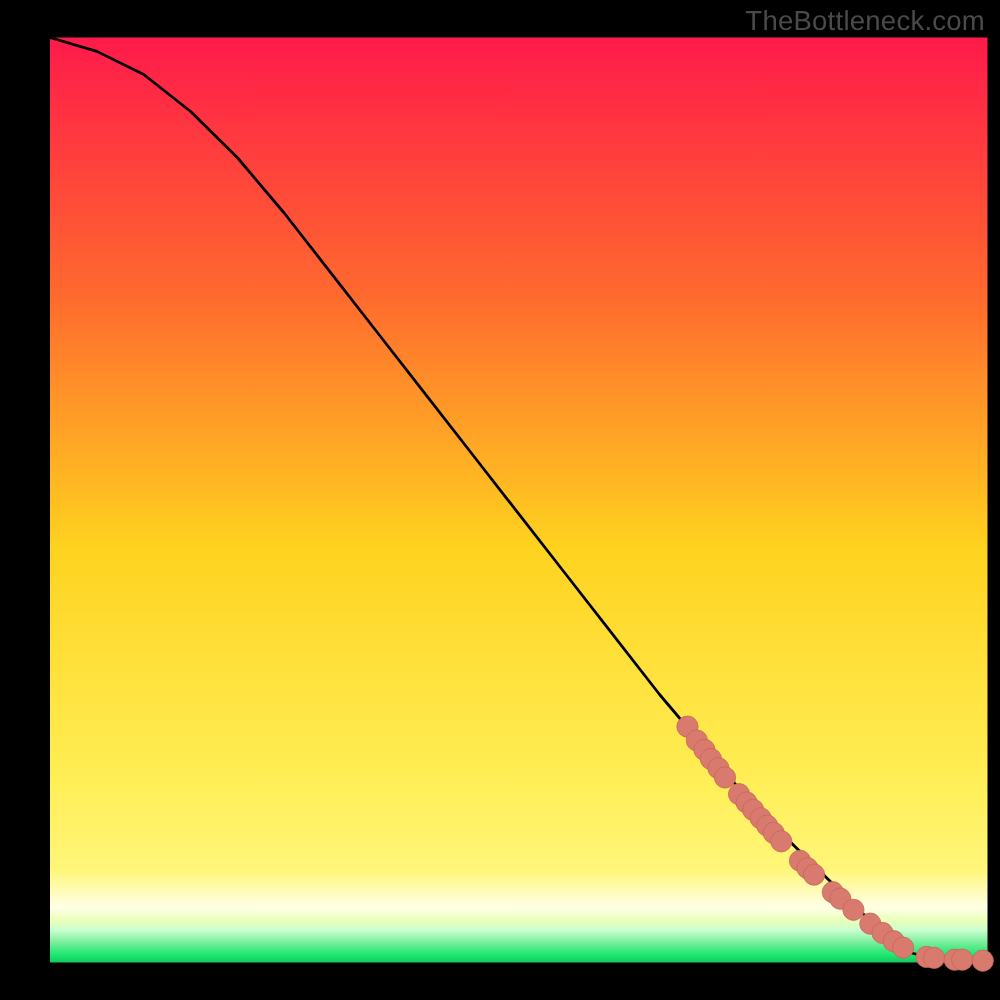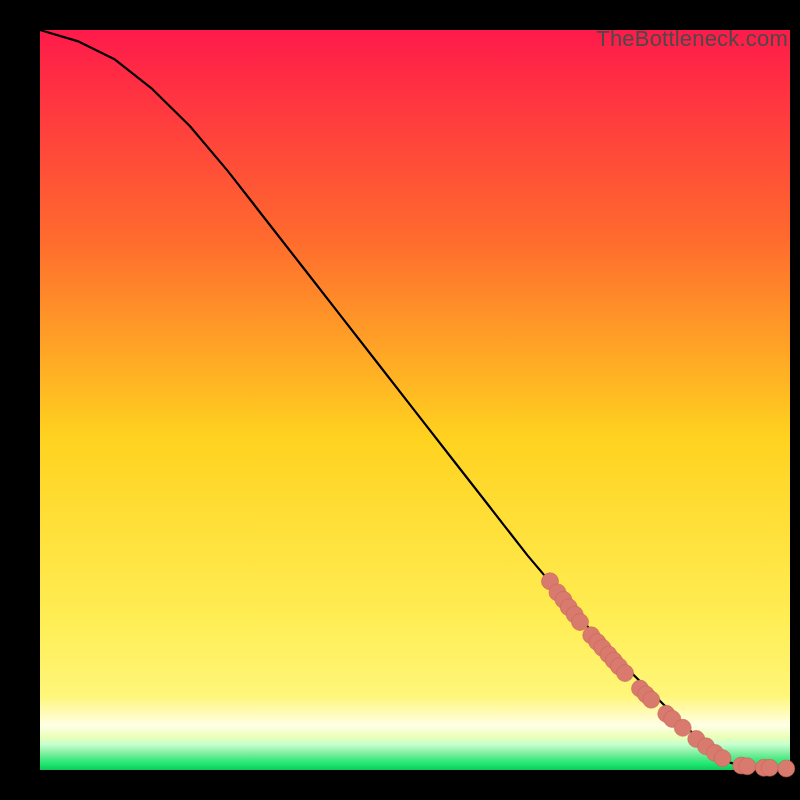--- a/index.html
+++ b/index.html
@@ -19,21 +19,20 @@
   }
   .watermark {
     position: absolute;
     top: 4px;
     right: 12px;
     color: #4a4a4a;
     font-size: 22px;
     font-weight: 500;
     letter-spacing: 0.2px;
     z-index: 10;
-    margin-top: 22px;
   }
   svg {
     position: absolute;
     top: 0;
     left: 0;
   }
 </style>
 </head>
 <body>
 

